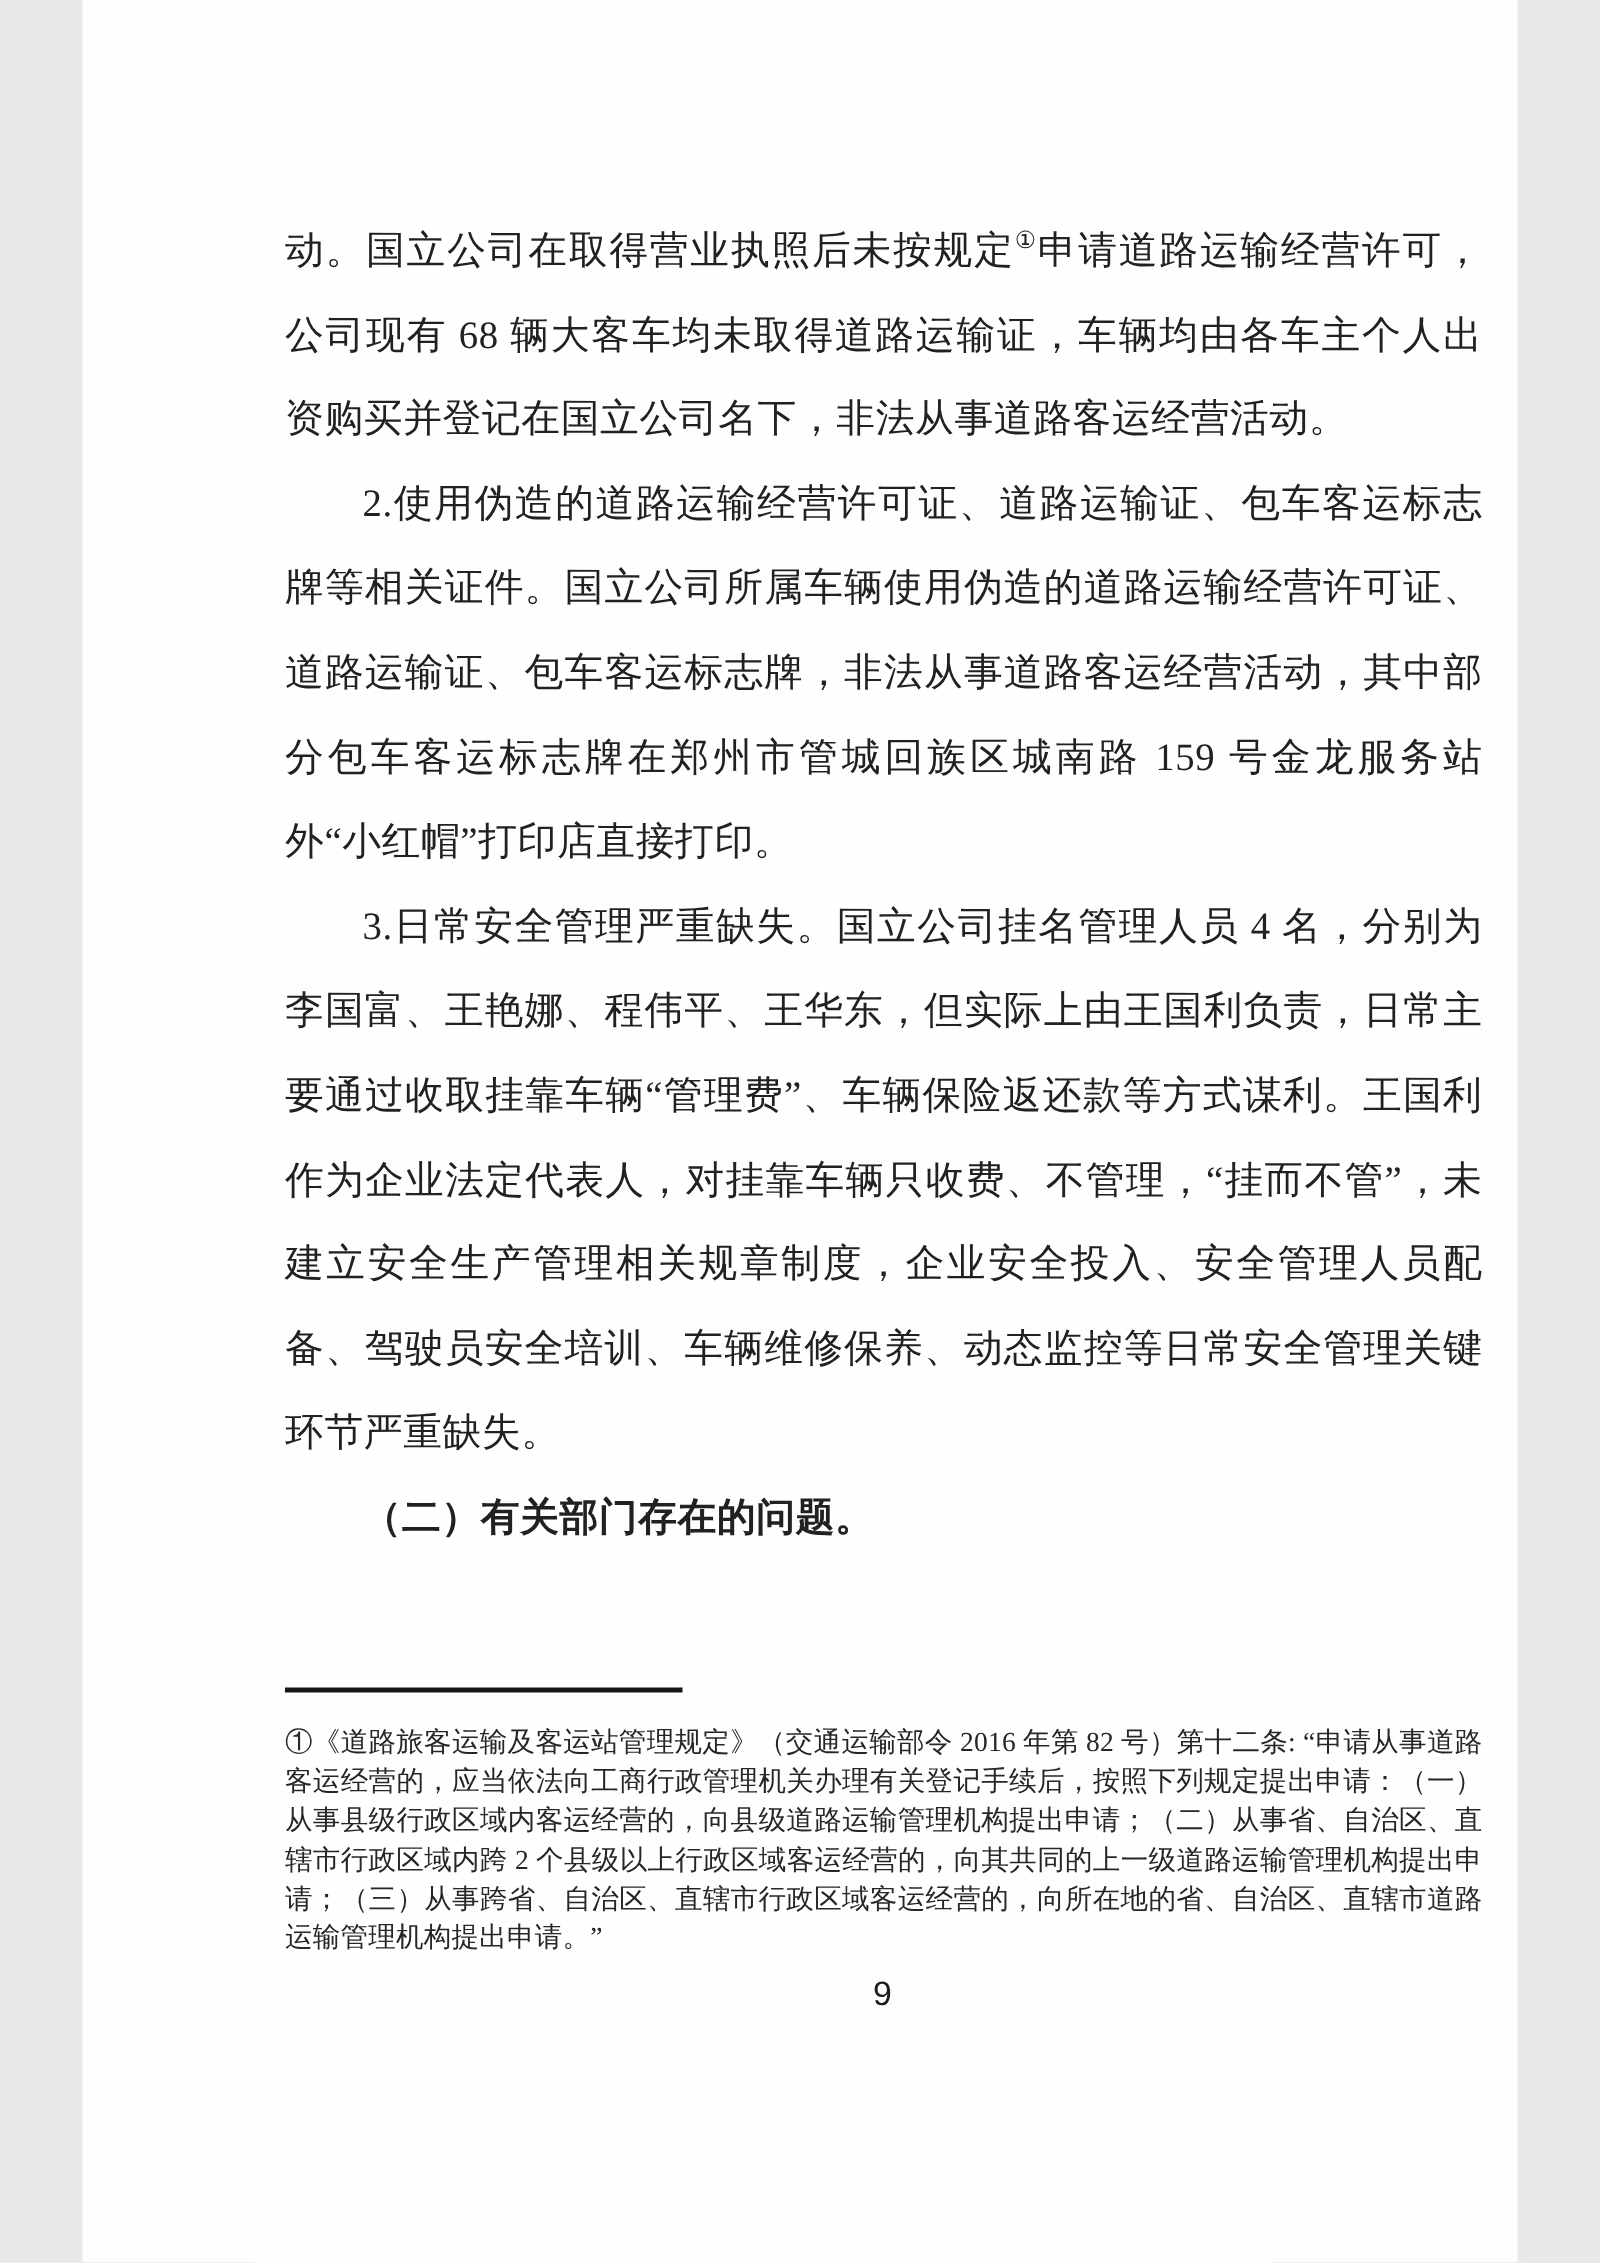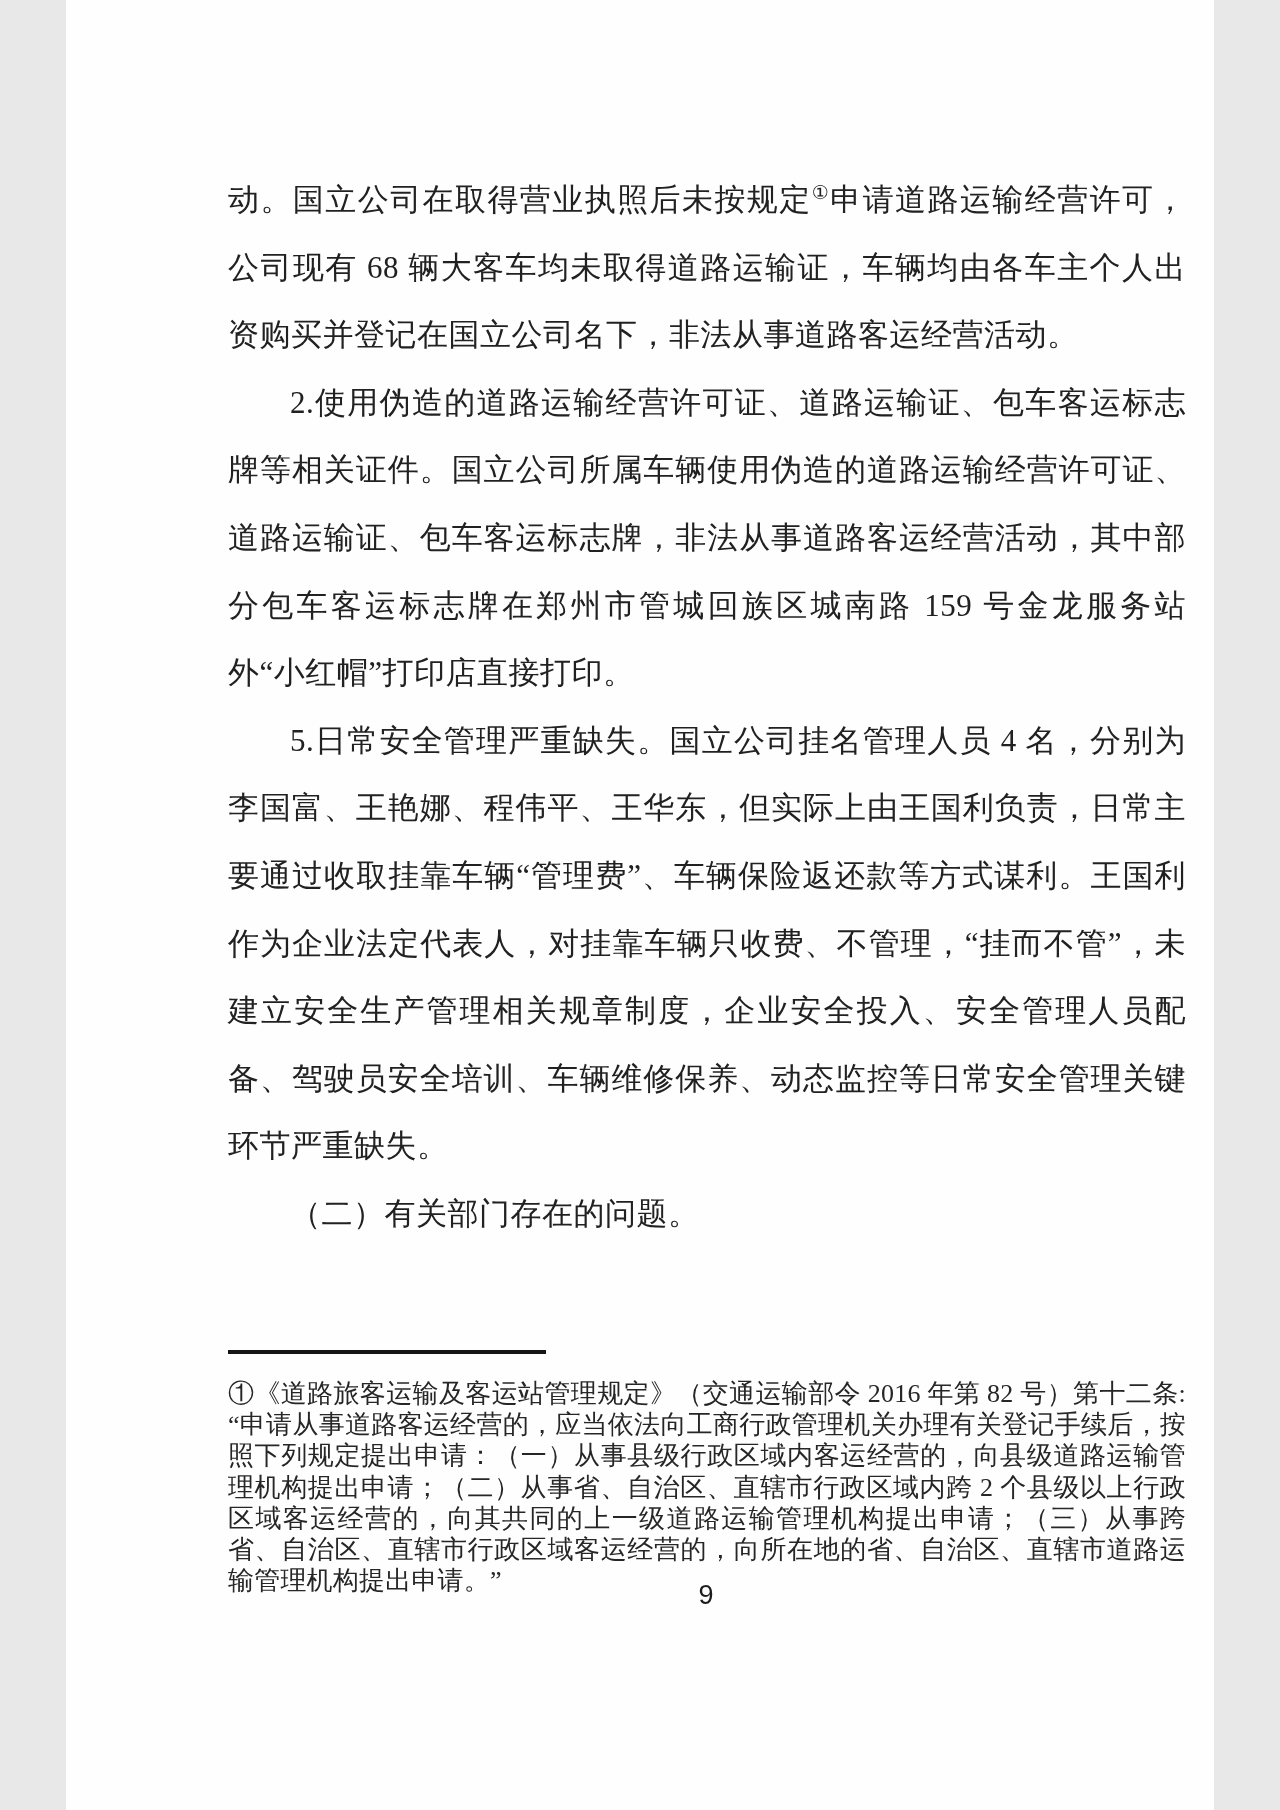--- a/index.html
+++ b/index.html
@@ -37,37 +37,37 @@
   }
   .bold-lead {
     font-weight: 400;
   }
   .fnref {
     font-size: 19px;
     vertical-align: super;
     line-height: 0;
   }
   .kaiti {
-    font-weight: 400;
+    font-weight: 700;
   }
   .footnote-area {
     position: absolute;
     left: 162px;
     top: 1350px;
     width: 958px;
   }
   .footnote-separator {
     width: 318px;
     height: 4px;
     background: #161616;
     margin: 0 0 24px 0;
   }
   .footnote-text {
     margin: 0;
-    font-size: 26px;
+    font-size: 22px;
     line-height: 31.2px;
     text-align: justify;
     letter-spacing: 0.2px;
     color: #262626;
   }
   .page-number {
     position: absolute;
     left: 0;
     top: 1580px;
     width: 1280px;
@@ -81,21 +81,21 @@
 <body>
 
 <div class="page">
 
   <div class="body-text">
 
     <p class="para no-indent"><span>动。国立公司在取得营业执照后未按规定</span><sup class="fnref">①</sup><span>申请道路运输经营许可，公司现有 68 辆大客车均未取得道路运输证，车辆均由各车主个人出资购买并登记在国立公司名下，非法从事道路客运经营活动。</span></p>
 
     <p class="para"><span class="bold-lead">2.使用伪造的道路运输经营许可证、道路运输证、包车客运标志牌等相关证件。</span><span>国立公司所属车辆使用伪造的道路运输经营许可证、道路运输证、包车客运标志牌，非法从事道路客运经营活动，其中部分包车客运标志牌在郑州市管城回族区城南路 159 号金龙服务站外“小红帽”打印店直接打印。</span></p>
 
-    <p class="para"><span class="bold-lead">5.日常安全管理严重缺失。</span><span>国立公司挂名管理人员 4 名，分别为李国富、王艳娜、程伟平、王华东，但实际上由王国利负责，日常主要通过收取挂靠车辆“管理费”、车辆保险返还款等方式谋利。王国利作为企业法定代表人，对挂靠车辆只收费、不管理，“挂而不管”，未建立安全生产管理相关规章制度，企业安全投入、安全管理人员配备、驾驶员安全培训、车辆维修保养、动态监控等日常安全管理关键环节严重缺失。</span></p>
+    <p class="para"><span class="bold-lead">3.日常安全管理严重缺失。</span><span>国立公司挂名管理人员 4 名，分别为李国富、王艳娜、程伟平、王华东，但实际上由王国利负责，日常主要通过收取挂靠车辆“管理费”、车辆保险返还款等方式谋利。王国利作为企业法定代表人，对挂靠车辆只收费、不管理，“挂而不管”，未建立安全生产管理相关规章制度，企业安全投入、安全管理人员配备、驾驶员安全培训、车辆维修保养、动态监控等日常安全管理关键环节严重缺失。</span></p>
 
     <p class="para kaiti"><span>（二）有关部门存在的问题。</span></p>
 
   </div>
 
   <div class="footnote-area">
     <div class="footnote-separator"></div>
     <p class="footnote-text"><span>①</span><span>《道路旅客运输及客运站管理规定》（交通运输部令 2016 年第 82 号）第十二条: “申请从事道路客运经营的，应当依法向工商行政管理机关办理有关登记手续后，按照下列规定提出申请：（一）从事县级行政区域内客运经营的，向县级道路运输管理机构提出申请；（二）从事省、自治区、直辖市行政区域内跨 2 个县级以上行政区域客运经营的，向其共同的上一级道路运输管理机构提出申请；（三）从事跨省、自治区、直辖市行政区域客运经营的，向所在地的省、自治区、直辖市道路运输管理机构提出申请。”</span></p>
   </div>
 

